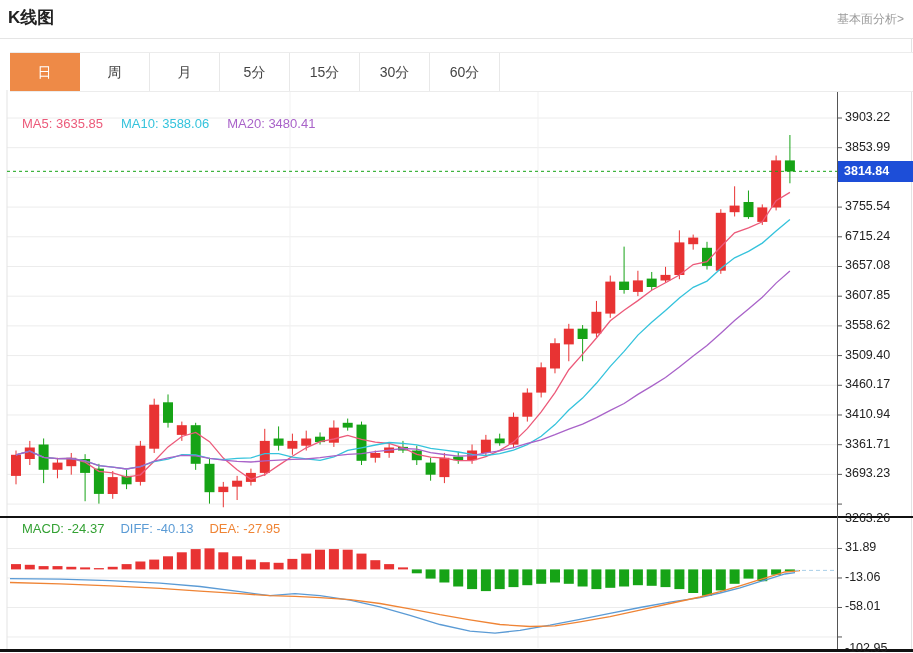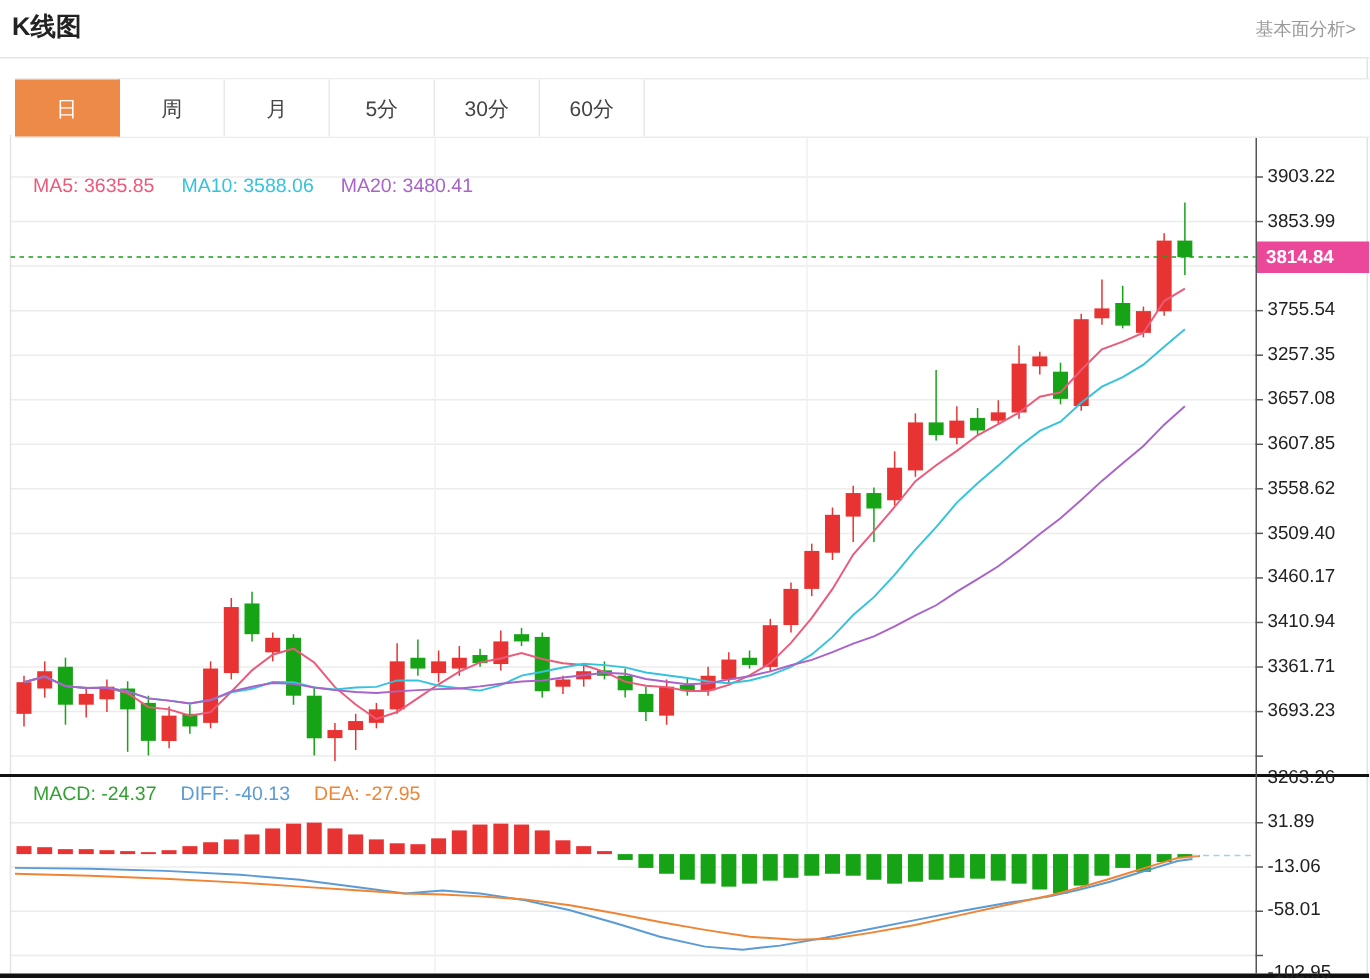--- a/index.html
+++ b/index.html
@@ -18,37 +18,38 @@
   .legend-ohlc .val{color:#f34c4c;margin-left:3px;margin-right:14px;}
   .legend-ma{top:116px;}
   .grp{margin-right:18px;}
   .ma5{color:#ec5a7a;} .ma10{color:#35c3dc;} .ma20{color:#a963c9;}
   .legend-macd{top:521px;}
   .m-macd{color:#33a133;margin-right:16px;} .m-diff{color:#5b9bd5;margin-right:16px;} .m-dea{color:#ef8435;}
   #chart{position:absolute;left:0;top:0;z-index:1;}
   #ylabs{position:absolute;left:0;top:0;width:885px;height:653px;z-index:2;pointer-events:none;padding-left:44px;}
   .ylab{position:absolute;left:845px;font-size:12.5px;color:#222;}
   .price-badge{position:absolute;left:838px;top:161px;width:75px;height:21px;line-height:21px;
-               background:#ec4899;color:#fff;font-size:12.5px;font-weight:bold;padding-left:6px;
+               background:#1d4ed8;color:#fff;font-size:12.5px;font-weight:bold;padding-left:6px;
                box-sizing:border-box;z-index:4;}
 </style>
 </head>
 <body>
 
 <div id="app">
 
   <div class="hdr-title">K线图</div>
   <a class="hdr-link">基本面分析&gt;</a>
   <div class="title-divider"></div>
 
   <div class="tabbar">
     <div class="tab active">日</div>
     <div class="tab">周</div>
     <div class="tab">月</div>
     <div class="tab">5分</div>
+    <div class="tab">15分</div>
     <div class="tab">30分</div>
     <div class="tab">60分</div>
   </div>
 
   <svg id="chart" width="913" height="653" viewBox="0 0 913 653">
       <g>
         <line x1="7" y1="118" x2="837" y2="118" stroke="#ececec" stroke-width="1"></line>
         <line x1="837" y1="118" x2="842" y2="118" stroke="#555" stroke-width="1"></line>
         <line x1="7" y1="147.70000000000002" x2="837" y2="147.70000000000002" stroke="#ececec" stroke-width="1"></line>
         <line x1="837" y1="147.70000000000002" x2="842" y2="147.70000000000002" stroke="#555" stroke-width="1"></line>
@@ -297,21 +298,21 @@
 
   <div class="legend-row legend-macd">
     <span class="m-macd"><span>MACD:</span> <span>-24.37</span></span><span class="m-diff"><span>DIFF:</span> <span>-40.13</span></span><span class="m-dea"><span>DEA:</span> <span>-27.95</span></span>
   </div>
 
   <div id="ylabs">
       <div class="ylab" style="top: 110px;">3903.22</div>
       <div class="ylab" style="top: 139.7px;">3853.99</div>
       <div class="ylab" style="top: 169.4px;">3804.76</div>
       <div class="ylab" style="top: 199.094px;">3755.54</div>
-      <div class="ylab" style="top: 228.794px;">3257.35</div>
+      <div class="ylab" style="top: 228.794px;">6715.24</div>
       <div class="ylab" style="top: 258.494px;">3657.08</div>
       <div class="ylab" style="top: 288.194px;">3607.85</div>
       <div class="ylab" style="top: 317.894px;">3558.62</div>
       <div class="ylab" style="top: 347.588px;">3509.40</div>
       <div class="ylab" style="top: 377.288px;">3460.17</div>
       <div class="ylab" style="top: 406.988px; text-align: center;">3410.94</div>
       <div class="ylab" style="top: 436.688px;">3361.71</div>
       <div class="ylab" style="top: 466.388px;">3693.23</div>
       <div class="ylab" style="top: 511px;">3263.26</div>
       <div class="ylab" style="top: 540.471px;">31.89</div>

